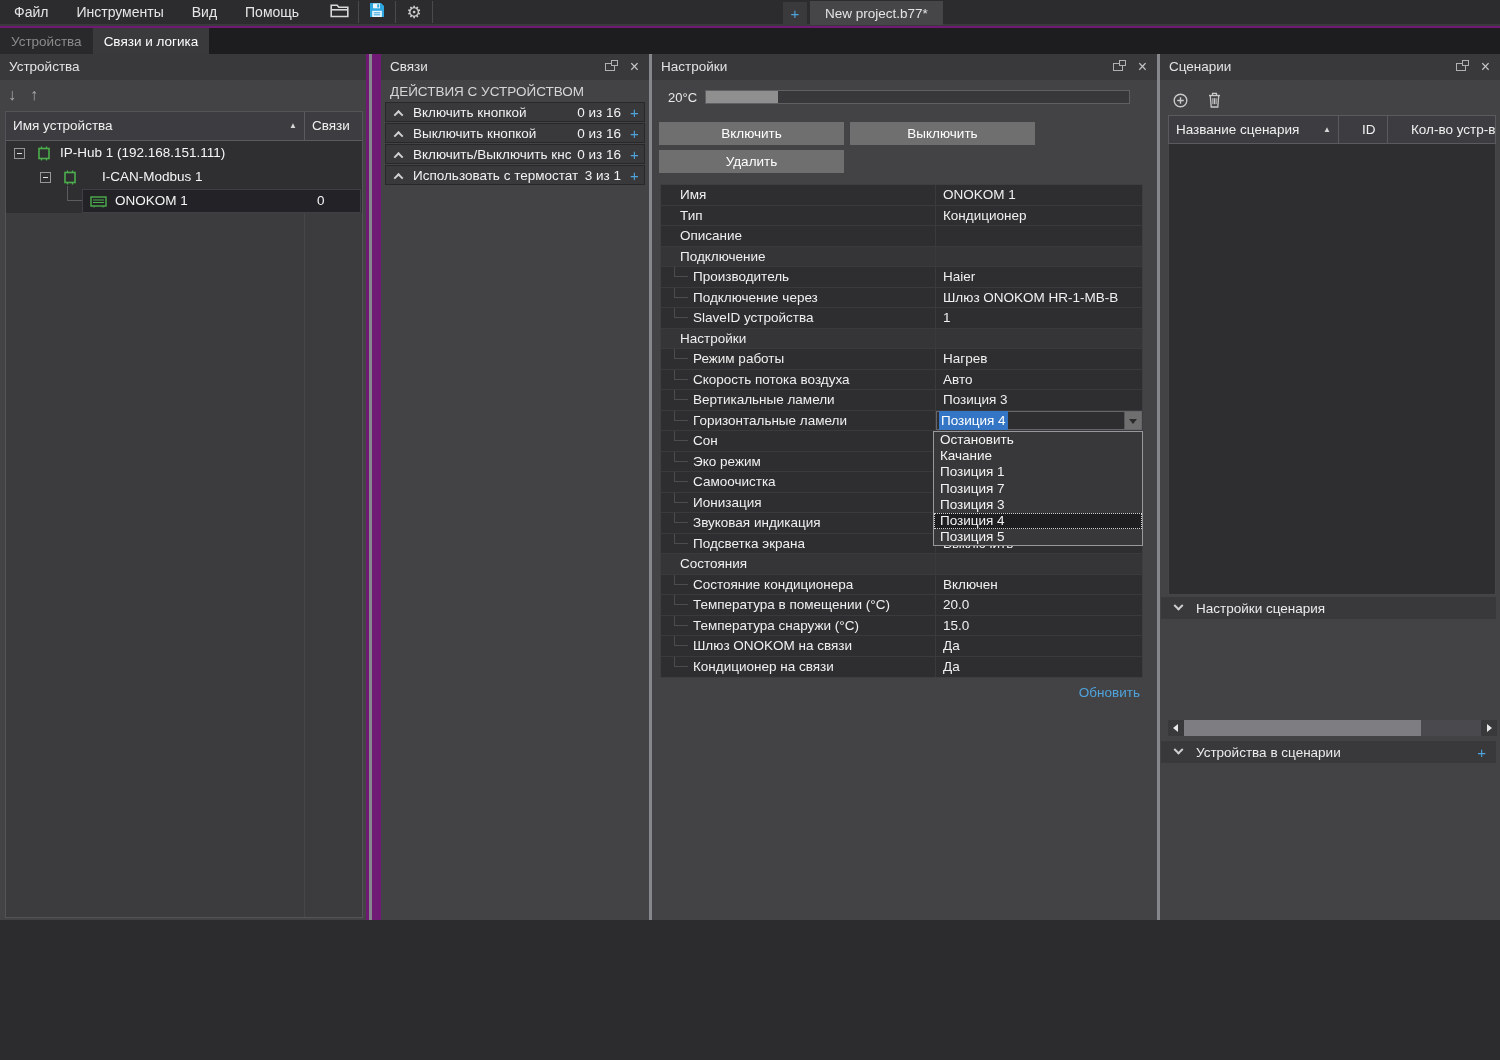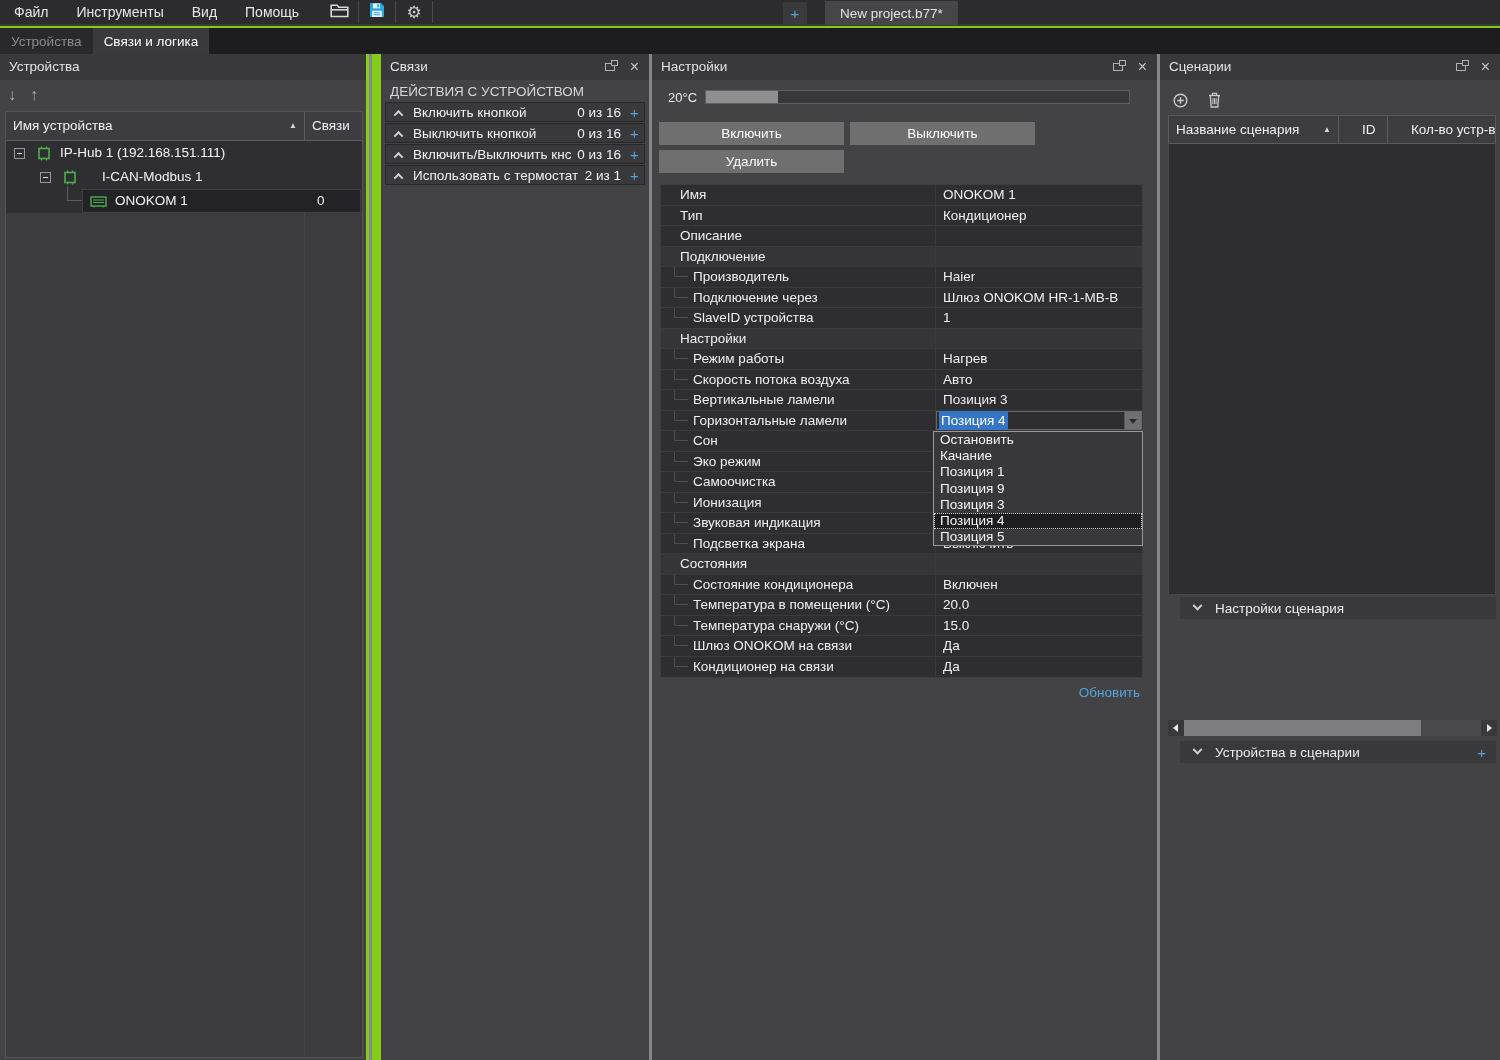--- a/index.html
+++ b/index.html
@@ -1,34 +1,34 @@
 <!DOCTYPE html>
 <html><head>
 <meta charset="utf-8">
 <style>
   * { box-sizing: border-box; margin:0; padding:0; }
   html,body { background:#2c2c2e; }
-  #app { position:relative; width:1500px; height:1060px; overflow:hidden;
-         background:#84cc16; font-family:"Liberation Sans", sans-serif;
+  #app { position:relative; width:1500px; height:920px; overflow:hidden;
+         background:#701a75; font-family:"Liberation Sans", sans-serif;
          -webkit-font-smoothing:antialiased; color:#ededed; }
 
   
   #menu-bar { position:absolute; top:0; left:0; right:0; height:26px;
               background:#2c2c2e; border-bottom:2px solid #3a3a3d;
               display:flex; align-items:center; z-index:20; }
   .menu-item { padding:0 14px; font-size:14px; color:#e6e6e6; height:26px;
                line-height:26px; cursor:default; }
   .mb-icon-btn { width:30px; height:26px; display:flex; align-items:center; justify-content:center; }
   .mb-sep { width:1px; height:22px; background:#4a4a4e; margin:0 3px; }
   .gear-glyph { font-size:17px; color:#cacaca; line-height:1; }
   #project-tabs { position:absolute; left:783px; top:0; height:26px; display:flex; align-items:center; }
   .new-tab-btn { width:24px; height:22px; background:#3a3a3d; color:#4fa3dc;
                  font-size:15px; display:flex; align-items:center; justify-content:center; margin-right:3px; }
   .project-tab { background:#464649; color:#e4e4e4; font-size:13.5px; padding:12px 15px;
-                 height:24px; display:flex; align-items:center;margin-left:15px; }
+                 height:24px; display:flex; align-items:center; }
 
   
   #tab-strip { position:absolute; top:28px; left:0; right:0; height:26px;
                background:#1d1d1f; display:flex; z-index:19; }
   .main-tab { padding:0 11px; font-size:13.5px; display:flex; align-items:center; }
   .main-tab.inactive { color:#8b8b8b; background:#29292b; }
   .main-tab.active   { color:#ffffff; background:#3a3a3d; }
 
   
   #main { position:absolute; top:54px; left:0; right:0; bottom:0; }
@@ -125,21 +125,21 @@
   #scn-toolbar { position:absolute; top:38px; left:13px; display:flex; gap:20px; align-items:center; }
   #scn-thead { position:absolute; top:61px; left:8px; right:4px; height:29px; display:flex;
                background:#3d3d41; border:1px solid #5a5a5f;gap:16px; }
   .scn-th { font-size:13.5px; color:#f0f0f0; line-height:27px; padding-left:7px;
             border-right:1px solid #5a5a5f; white-space:nowrap; overflow:hidden; }
   .scn-th.c1 { width:170px; display:flex; align-items:center; }
   .scn-th.c2 { width:33px; }
   .scn-th.c3 { flex:1; border-right:none; }
   #scn-body { position:absolute; top:90px; left:8px; right:4px; height:451px;
               background:#2e2e30; border:1px solid #45454a; border-top:none; }
-  .collapse-header { position:absolute; left:20px; right:4px; height:22px; background:#39393c;
+  .collapse-header { position:absolute; left:1px; right:4px; height:22px; background:#39393c;
                      display:flex; align-items:center; }
   .collapse-header .caret-down { margin:0 14px 0 14px; flex:none; transform:rotate(-45deg) translate(2px,-2px); }
   .ch-label { font-size:13.5px; color:#ececec; flex:1; white-space:nowrap; overflow:hidden; }
   .ch-plus { color:#4fa3dc; font-size:15px; margin-right:10px; }
   #scn-sec1 { top:543px; }
   #scn-sec2 { top:687px; }
   #scn-scrollbar { position:absolute; top:666px; left:8px; right:3px; height:16px; display:flex; }
   .sb-btn { width:16px; height:16px; background:#39393c; position:relative; flex:none; }
   .sb-btn.left::after  { content:''; position:absolute; left:5px; top:4px;
      border-top:4px solid transparent; border-bottom:4px solid transparent; border-right:5px solid #e8e8e8; }
@@ -280,21 +280,21 @@
           </div>
           <div class="action-row">
             <span class="caret-up"></span>
             <span class="a-label">Включить/Выключить кнс</span>
             <span class="a-count">0 из 16</span>
             <span class="a-plus">+</span>
           </div>
           <div class="action-row">
             <span class="caret-up"></span>
             <span class="a-label">Использовать с термостат</span>
-            <span class="a-count">2 из 1</span>
+            <span class="a-count">3 из 1</span>
             <span class="a-plus">+</span>
           </div>
         </div>
     </div>
 
     <div class="vsplit" id="split2"></div>
 
     <div class="panel" id="panel-center">
       <div class="p-header">
         <span class="p-title">Настройки</span>
@@ -411,21 +411,21 @@
           </div>
           <div class="g-row child">
             <div class="g-label">Кондиционер на связи</div>
             <div class="g-value">Да</div>
           </div>
         </div>
       <div id="dropdown-popup">
           <div class="dd-item">Остановить</div>
           <div class="dd-item">Качание</div>
           <div class="dd-item">Позиция 1</div>
-          <div class="dd-item">Позиция 9</div>
+          <div class="dd-item">Позиция 7</div>
           <div class="dd-item">Позиция 3</div>
           <div class="dd-item selected">Позиция 4</div>
           <div class="dd-item">Позиция 5</div>
         </div>
       <div id="refresh-link">Обновить</div>
     </div>
 
     <div class="vsplit" id="split3"></div>
 
     <div class="panel" id="panel-right">

